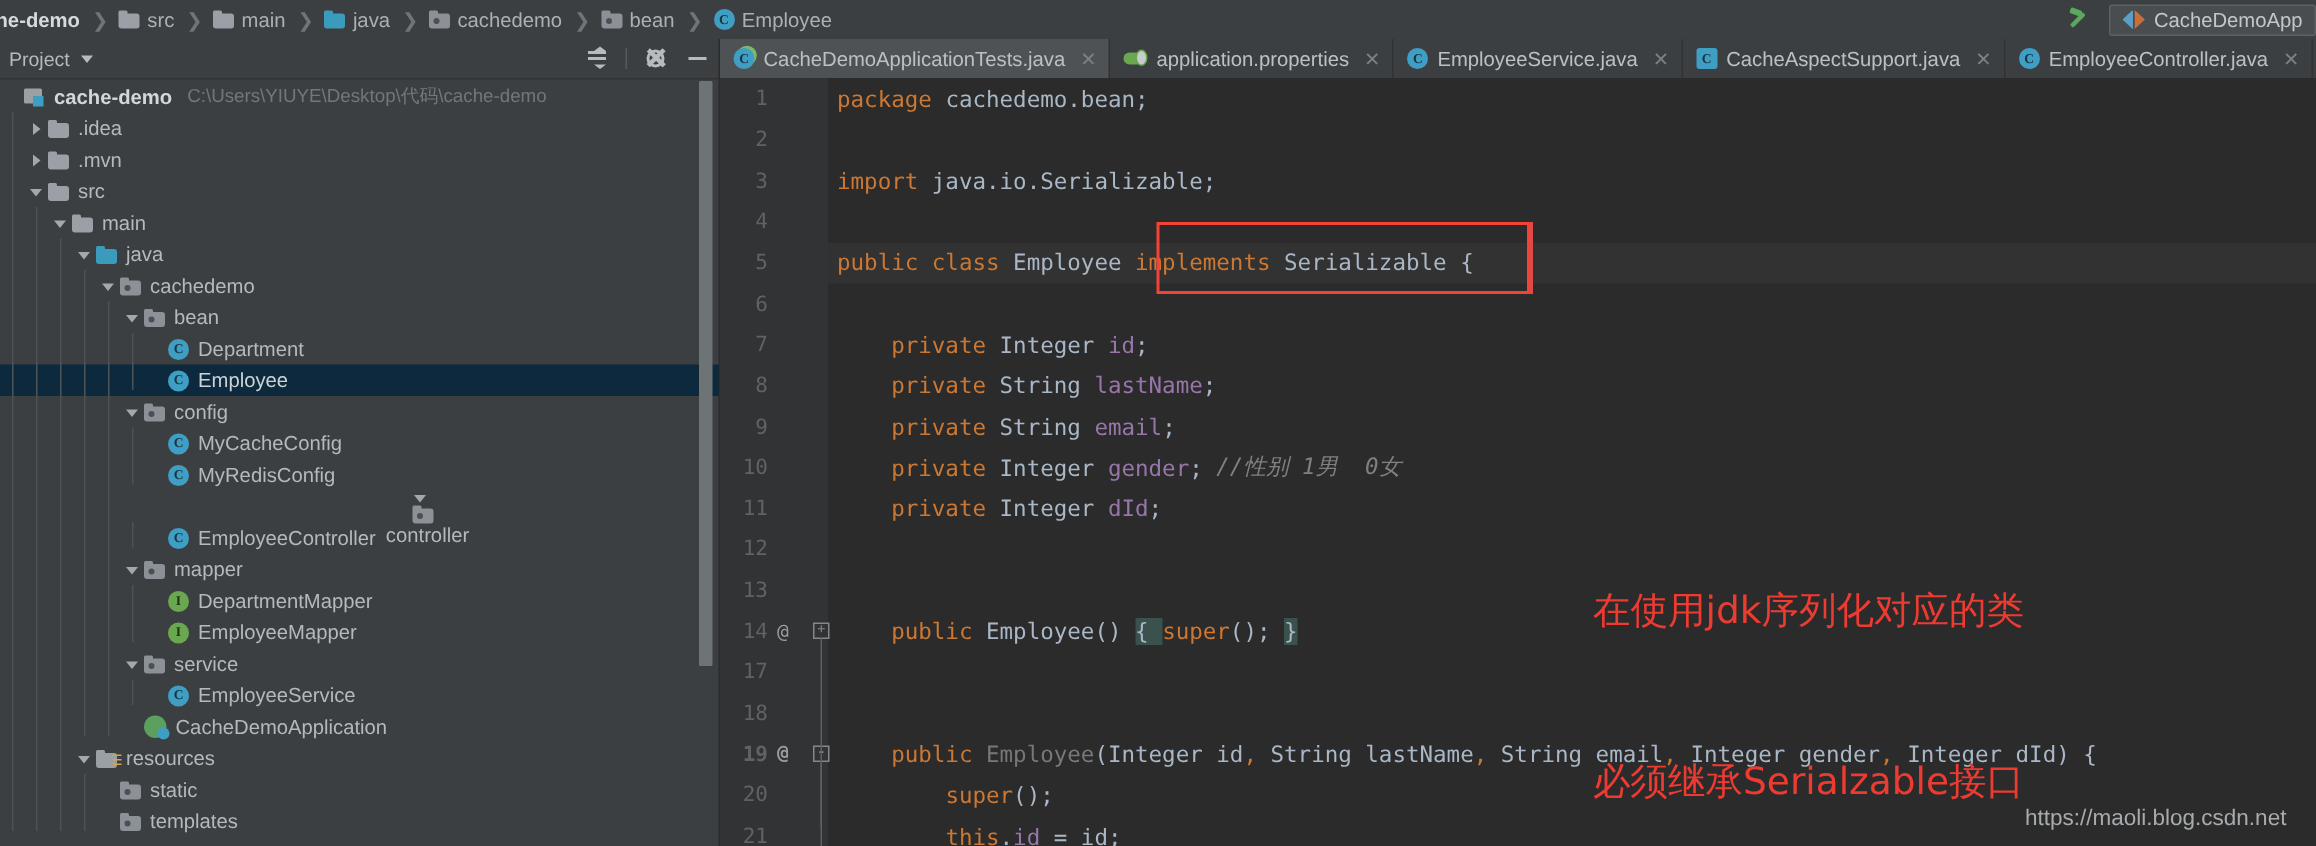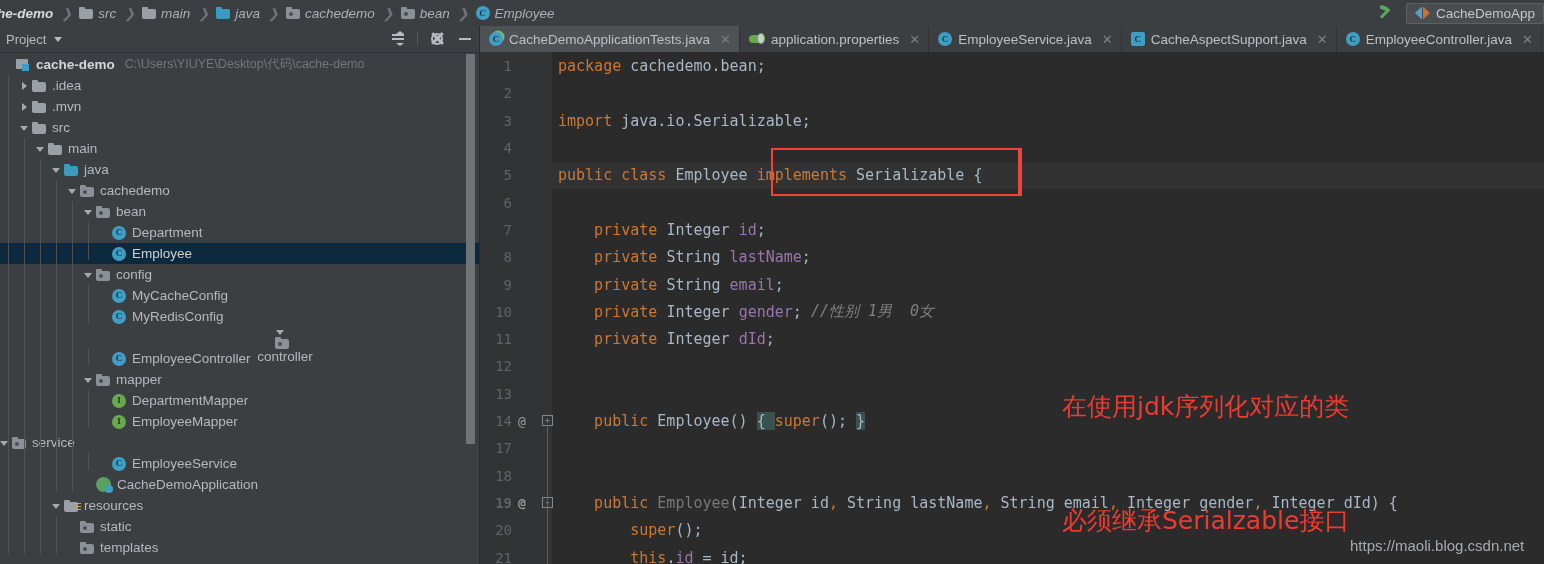--- a/index.html
+++ b/index.html
@@ -330,21 +330,21 @@
     color: #c3c7ca; font-size: 13.5px; white-space: nowrap;
     box-sizing: border-box;
   }
 </style>
 </head>
 <body>
 
 <div id="app">
 
   <div class="breadcrumb-bar">
-    <div id="crumbs" style="display:flex;align-items:center;font-style:italic;">
+    <div id="crumbs" style="display:flex;align-items:center;">
         <span class="crumb first">
           <span class="crumb-label">he-demo</span>
         </span>
         <span class="crumb-sep">❯</span>
         <span class="crumb">
           <span class="ico-folder" style="display: inline-flex; align-items: center; flex: 0 0 auto;"></span>
           <span class="crumb-label">src</span>
         </span>
         <span class="crumb-sep">❯</span>
         <span class="crumb">
@@ -497,21 +497,21 @@
         <div class="tree-row" style="padding-left: 100px;">
           <span class="arrow"></span>
           <span class="ico-iface" style="display: inline-flex; align-items: center; flex: 0 0 auto;">I</span>
           <span class="tname">DepartmentMapper</span>
         </div>
         <div class="tree-row" style="padding-left: 100px;">
           <span class="arrow"></span>
           <span class="ico-iface" style="display: inline-flex; align-items: center; flex: 0 0 auto;">I</span>
           <span class="tname">EmployeeMapper</span>
         </div>
-        <div class="tree-row" style="">
+        <div class="tree-row" style="padding-left: 84px;">
           <span class="arrow open"></span>
           <span class="ico-folder pkg" style="display: inline-flex; align-items: center; flex: 0 0 auto;">
             <i class="dot"></i>
           </span>
           <span class="tname">service</span>
         </div>
         <div class="tree-row" style="padding-left: 100px;">
           <span class="arrow"></span>
           <span class="ico-class" style="display: inline-flex; align-items: center; flex: 0 0 auto;">C</span>
           <span class="tname">EmployeeService</span>

